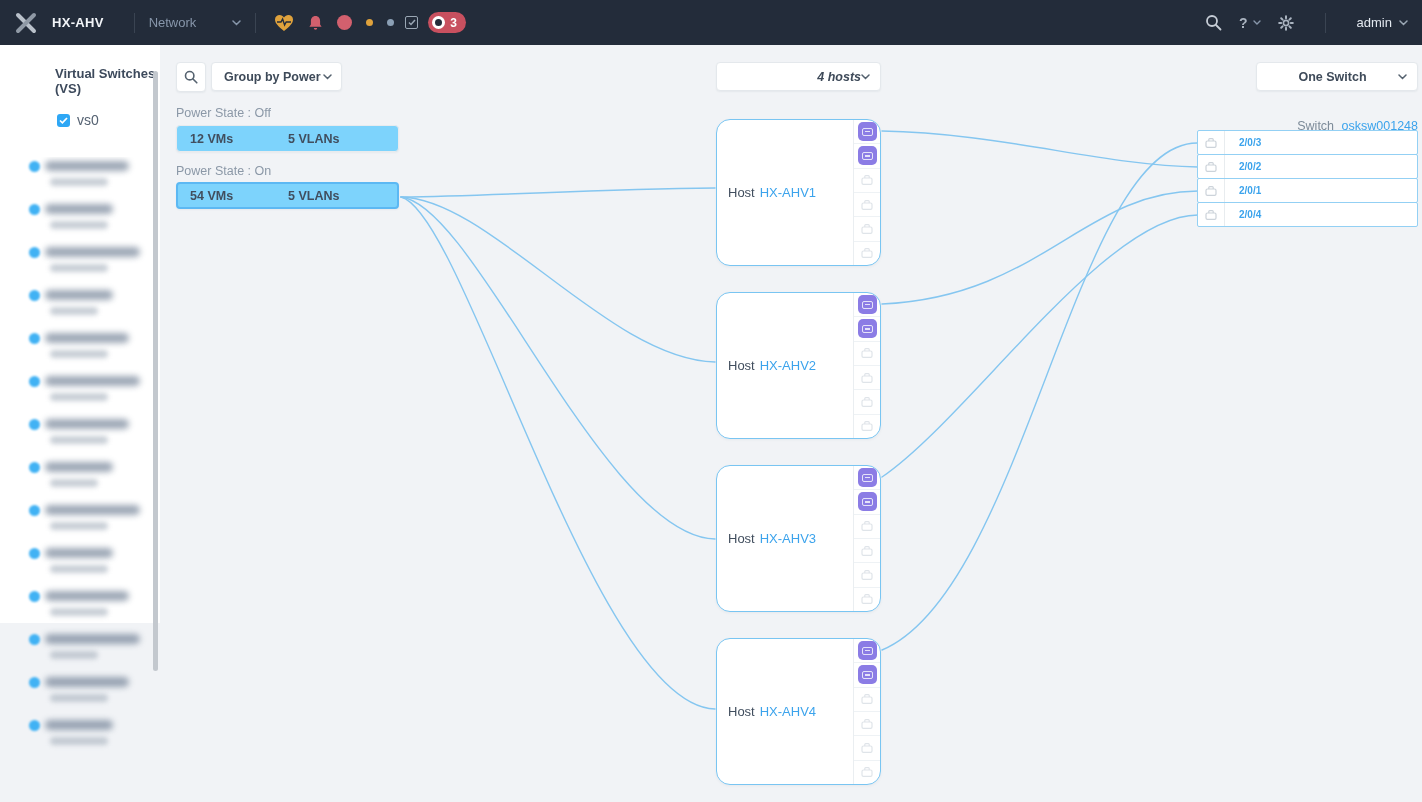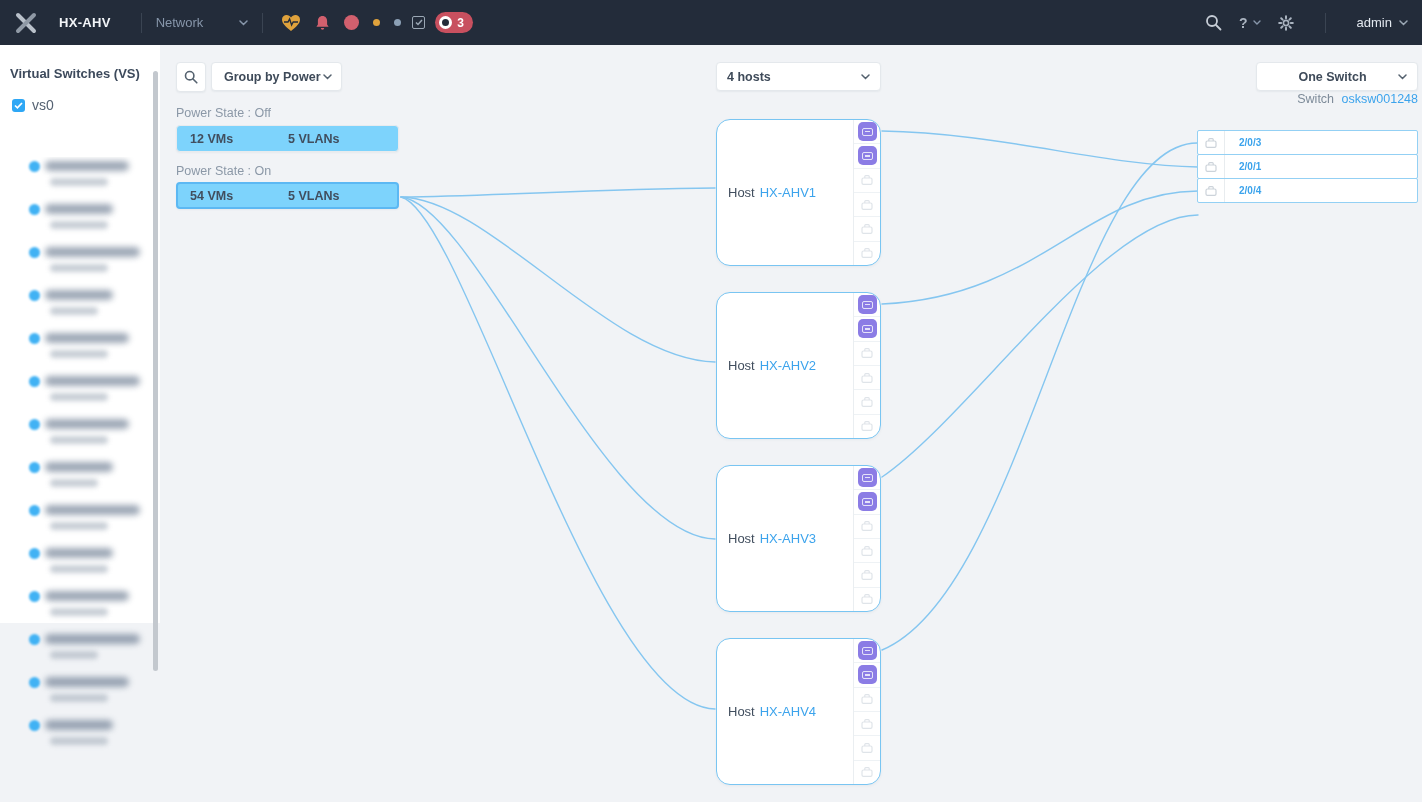--- a/index.html
+++ b/index.html
@@ -3,21 +3,21 @@
 <meta charset="utf-8">
 <style>
   * { margin:0; padding:0; box-sizing:border-box; }
   html,body { width:1422px; height:802px; overflow:hidden;
     font-family:"Liberation Sans", sans-serif; background:#f1f3f6; }
 
   
   .topbar { position:absolute; left:0; top:0; width:1422px; height:45px;
     background:#232c3a; display:flex; align-items:center; padding:0 14px; z-index:10; }
   .tb-logo { width:24px; height:24px; margin-right:14px; }
-  .tb-title { color:#f2f5f8; font-size:13px; font-weight:bold; letter-spacing:.3px; margin-right:16px;margin-left:7px; }
+  .tb-title { color:#f2f5f8; font-size:13px; font-weight:bold; letter-spacing:.3px; margin-right:16px; }
   .tb-divider { width:1px; height:20px; background:#3a4452; margin:0 14px; }
   .tb-nav { display:flex; align-items:center; color:#8796aa; font-size:13px; cursor:pointer; }
   .tb-nav .chev { margin-left:36px; }
   .tb-icons { display:flex; align-items:center; gap:14px; margin-left:4px; }
   .dot { border-radius:50%; display:inline-block; }
   .dot-red { width:15px; height:15px; background:#d2606e; }
   .dot-amber { width:7px; height:7px; background:#dfa23c; }
   .dot-gray { width:7px; height:7px; background:#8ba0b5; }
   .task-ico { width:13px; height:13px; border:1.5px solid #9aa7b4; border-radius:2px;
     display:flex; align-items:center; justify-content:center; }
@@ -27,21 +27,21 @@
     background:#232c3a; }
   .alert-pill .cnt { color:#fff; font-size:12px; font-weight:bold; }
   .tb-right { margin-left:auto; display:flex; align-items:center; gap:17px; }
   .tb-help { display:flex; align-items:center; gap:5px; color:#aab4c0;
     font-size:14px; font-weight:bold; cursor:pointer; }
   .tb-user { display:flex; align-items:center; gap:7px; color:#e2e8ef; font-size:13px; cursor:pointer; }
   .chev svg, .tb-user svg, .tb-help svg { display:block; }
 
   
   .sidebar { position:absolute; left:0; top:45px; width:160px; height:578px;
-    background:#ffffff; z-index:5; }
+    background:#ffffff; z-index:5;padding-left:45px; }
   .sb-title { padding:21px 0 0 10px; font-size:13px; font-weight:bold; color:#3d4a5c; }
   .sb-vs-row { display:flex; align-items:center; gap:7px; margin:16px 0 0 12px; cursor:pointer; }
   .sb-check { width:13px; height:13px; background:#2ea7f5; border-radius:3px;
     display:flex; align-items:center; justify-content:center; }
   .sb-vs-label { font-size:14px; color:#55627 2; color:#556272; }
   .sb-items { position:absolute; left:0; top:112px; width:150px; height:598px; overflow:hidden; }
   .sb-item { height:43px; position:relative; }
   .sb-item .sb-ico { position:absolute; left:29px; top:4px; width:11px; height:11px;
     border-radius:50%; background:#41b2f4; filter:blur(1px); }
   .sb-item .bar-name { position:absolute; left:45px; top:4px; height:10px; width:84px;
@@ -66,35 +66,35 @@
   .main > * { z-index:1; }
   .lines-svg { position:absolute; left:0; top:0; z-index:0; }
 
   .btn-box { background:#fff; border:1px solid #e4e8ec; border-radius:4px;
     box-shadow:0 1px 2px rgba(40,60,80,.06); position:absolute; cursor:pointer;
     display:flex; align-items:center; font-size:12.5px; font-weight:600; color:#3e4a59; }
   .search-btn { left:16px; top:17px; width:30px; height:30px; justify-content:center; }
   .groupby-dd { left:51px; top:17px; width:131px; height:29px; padding:0 9px 0 12px; }
   .groupby-dd .lbl { flex:1; white-space:nowrap; overflow:hidden; }
   .hosts-dd { left:556px; top:17px; width:165px; height:29px; padding:0 10px; }
-  .hosts-dd .lbl { flex:1; text-align:left; }
+  .hosts-dd .lbl { flex:1; text-align:right;font-style:italic; }
   .oneswitch-dd { left:1096px; top:17px; width:162px; height:29px; padding:0 10px; }
   .oneswitch-dd .lbl { flex:1; text-align:center; }
 
   .ps-label { position:absolute; left:16px; font-size:12.5px; color:#8b98a7; }
   .ps-off-label { top:61px; } .ps-on-label { top:119px; }
   .ps-box { position:absolute; left:16px; width:223px; height:27px; background:#7dd3fc;
     border-radius:4px; display:flex; align-items:center; font-size:12.5px; font-weight:600;
     color:#414e5e; box-shadow:0 1px 2px rgba(40,60,80,.05); cursor:pointer; }
   .ps-box .v1 { margin-left:13px; width:98px; }
   .ps-off-box { top:80px; border:1px solid #e8ebee; }
   .ps-on-box  { top:137px; border:2px solid #5cb8f3; }
   .ps-on-box .v1 { margin-left:12px; }
 
-  .switch-caption { position:absolute; right:4px; top:47px; font-size:12.5px; color:#7d8b99; }
+  .switch-caption { position:absolute; right:4px; top:74px; font-size:12.5px; color:#7d8b99; }
   .switch-caption a { color:#3ba3ec; text-decoration:none; cursor:pointer; }
 
   .ports { position:absolute; left:1037px; top:86px; width:221px; }
   .port-row { height:25px; margin-top:-1px; background:#fff; border:1px solid #93d0f4;
     border-radius:2px; display:flex; align-items:stretch; cursor:pointer; }
   .port-row .ico-cell { width:27px; border-right:1px solid #e8ecef; display:flex;
     align-items:center; justify-content:center; color:#ccd3da; }
   .port-row .plabel { flex:1; display:flex; align-items:center; padding-left:14px;
     font-size:10px; font-weight:600; color:#3ba3ec; }
 
@@ -356,20 +356,29 @@
       <div class="port-row">
         <span class="ico-cell">
           <svg class="port-ico" viewBox="0 0 14 12">
             <path d="M4.8 4 V2.6 c0-.5 .4-.9 .9-.9 h2.6 c.5 0 .9 .4 .9 .9 V4"></path>
             <rect x="2" y="4" width="10" height="6.3" rx="1.4"></rect>
           </svg>
         </span>
         <span class="plabel">2/0/3</span>
       </div>
 
+      <div class="port-row">
+        <span class="ico-cell">
+          <svg class="port-ico" viewBox="0 0 14 12">
+            <path d="M4.8 4 V2.6 c0-.5 .4-.9 .9-.9 h2.6 c.5 0 .9 .4 .9 .9 V4"></path>
+            <rect x="2" y="4" width="10" height="6.3" rx="1.4"></rect>
+          </svg>
+        </span>
+        <span class="plabel">2/0/2</span>
+      </div>
 
       <div class="port-row">
         <span class="ico-cell">
           <svg class="port-ico" viewBox="0 0 14 12">
             <path d="M4.8 4 V2.6 c0-.5 .4-.9 .9-.9 h2.6 c.5 0 .9 .4 .9 .9 V4"></path>
             <rect x="2" y="4" width="10" height="6.3" rx="1.4"></rect>
           </svg>
         </span>
         <span class="plabel">2/0/1</span>
       </div>

